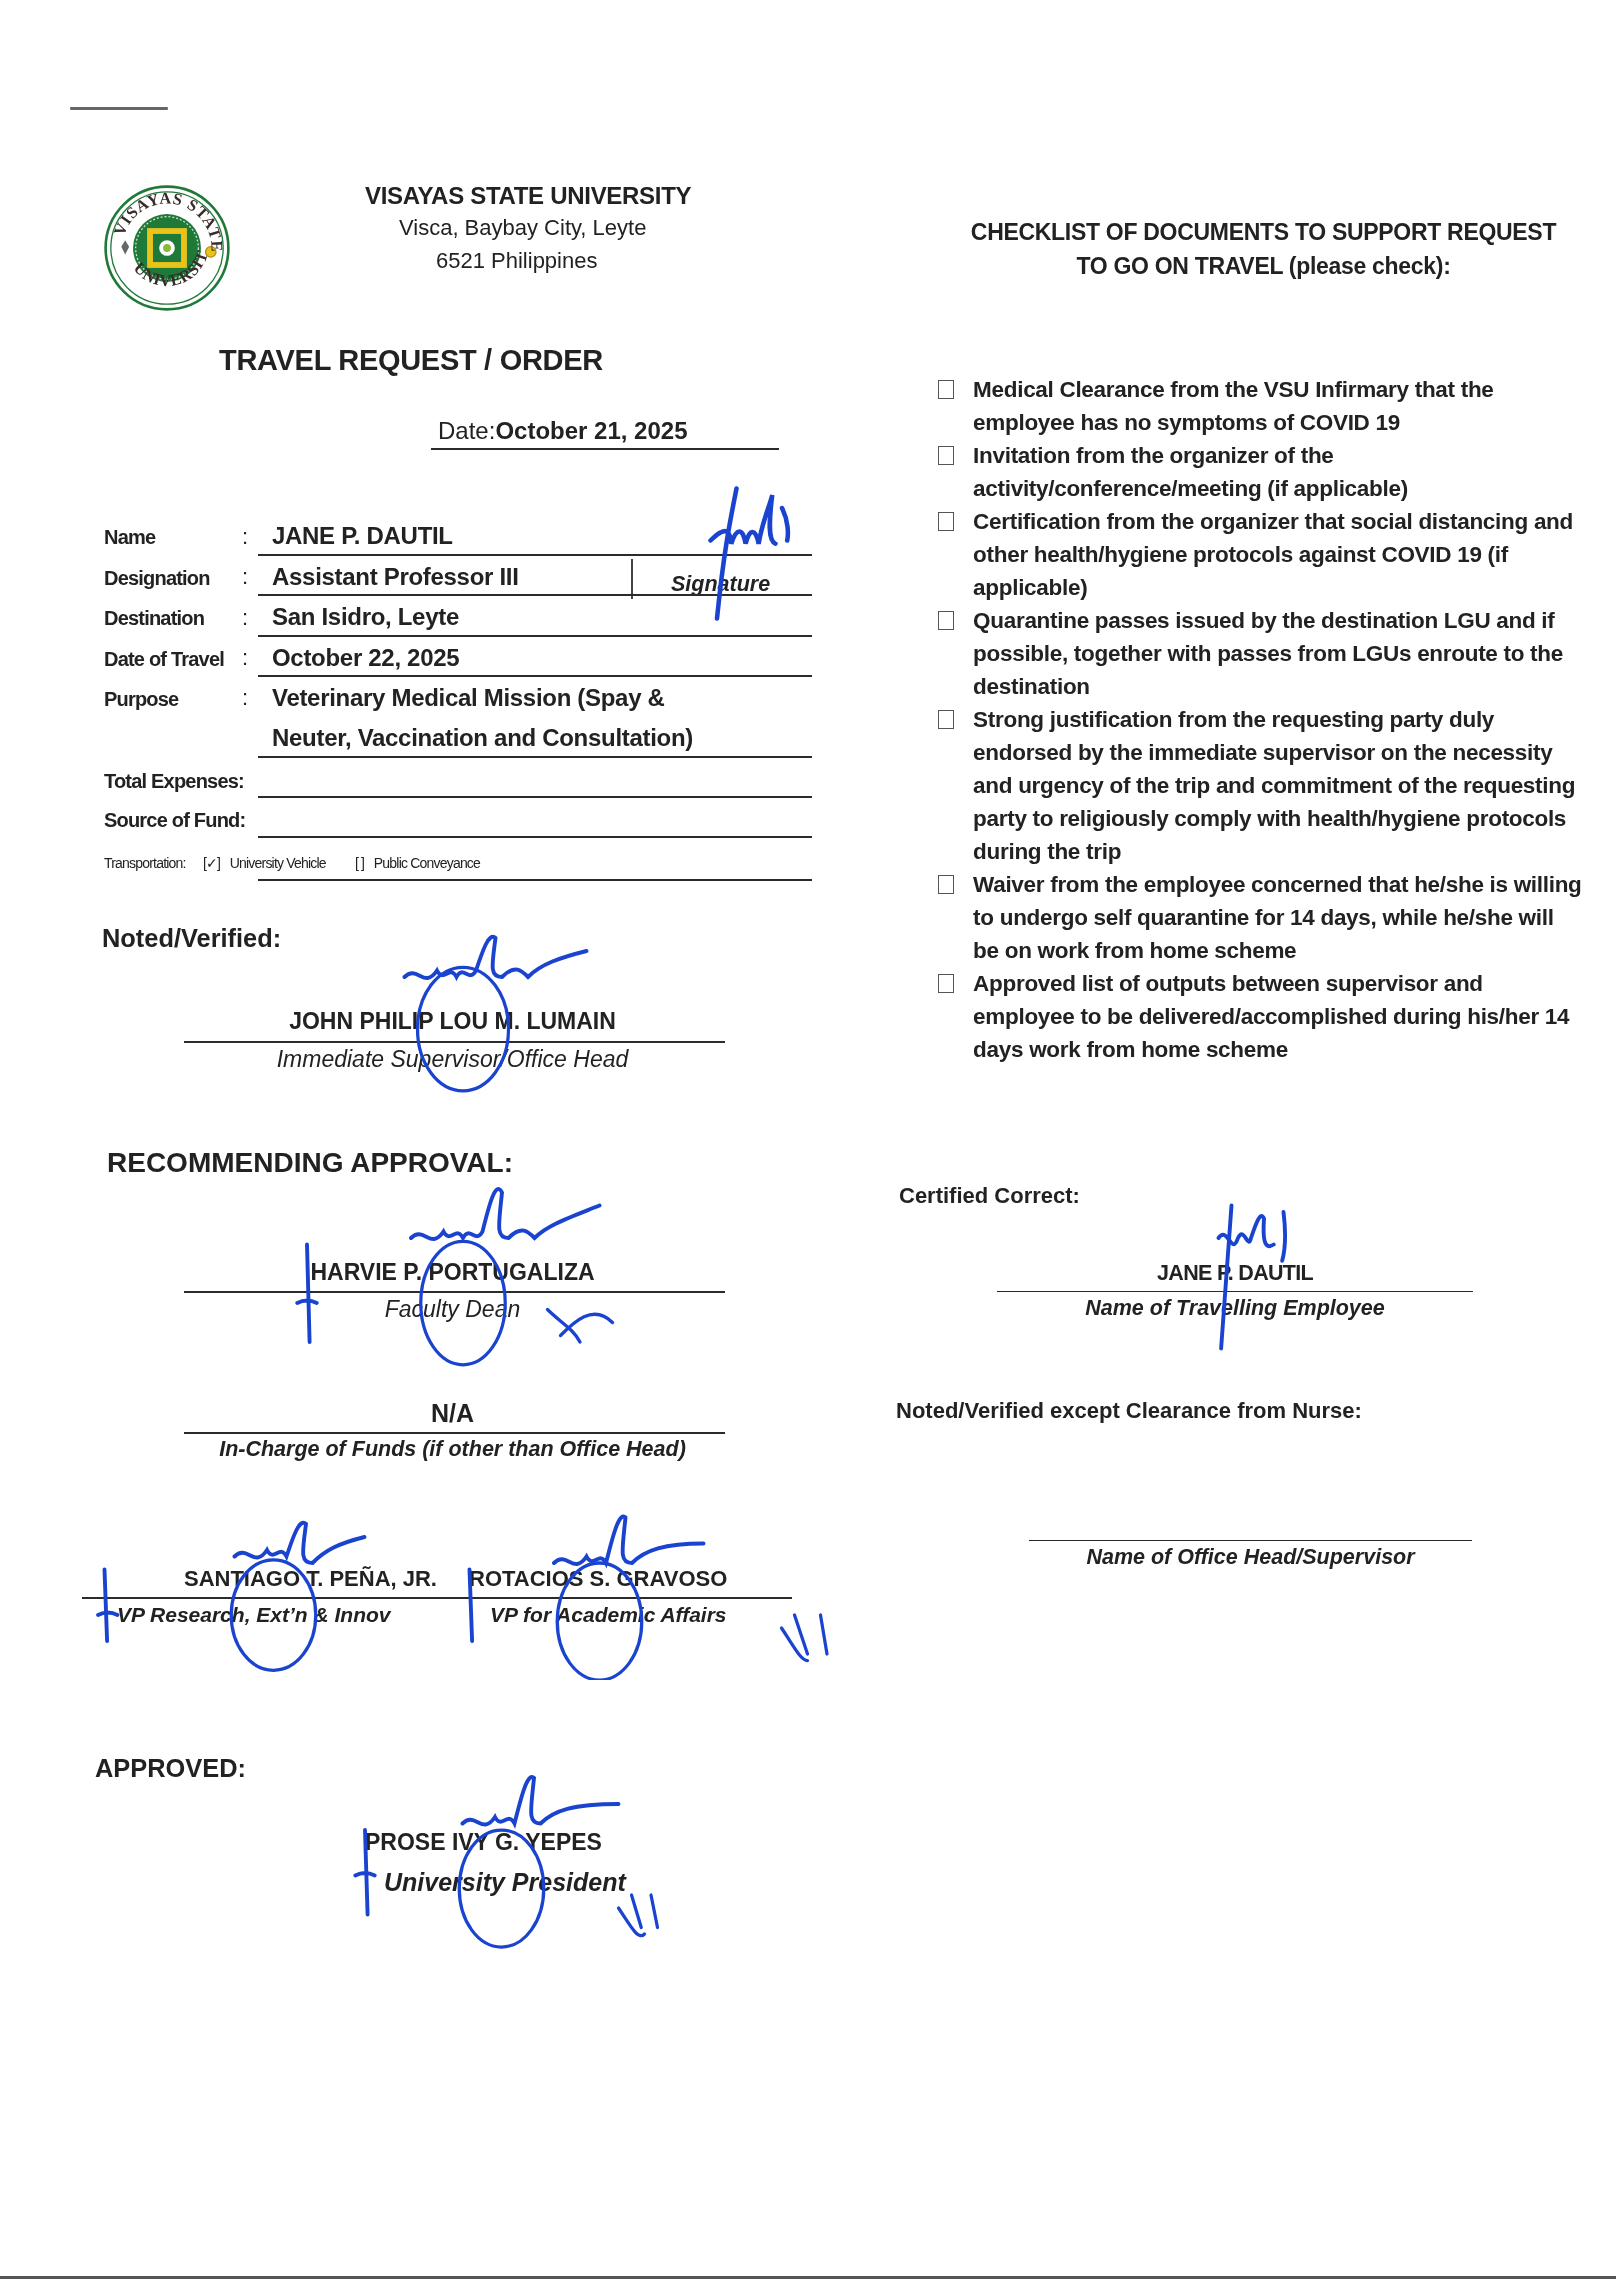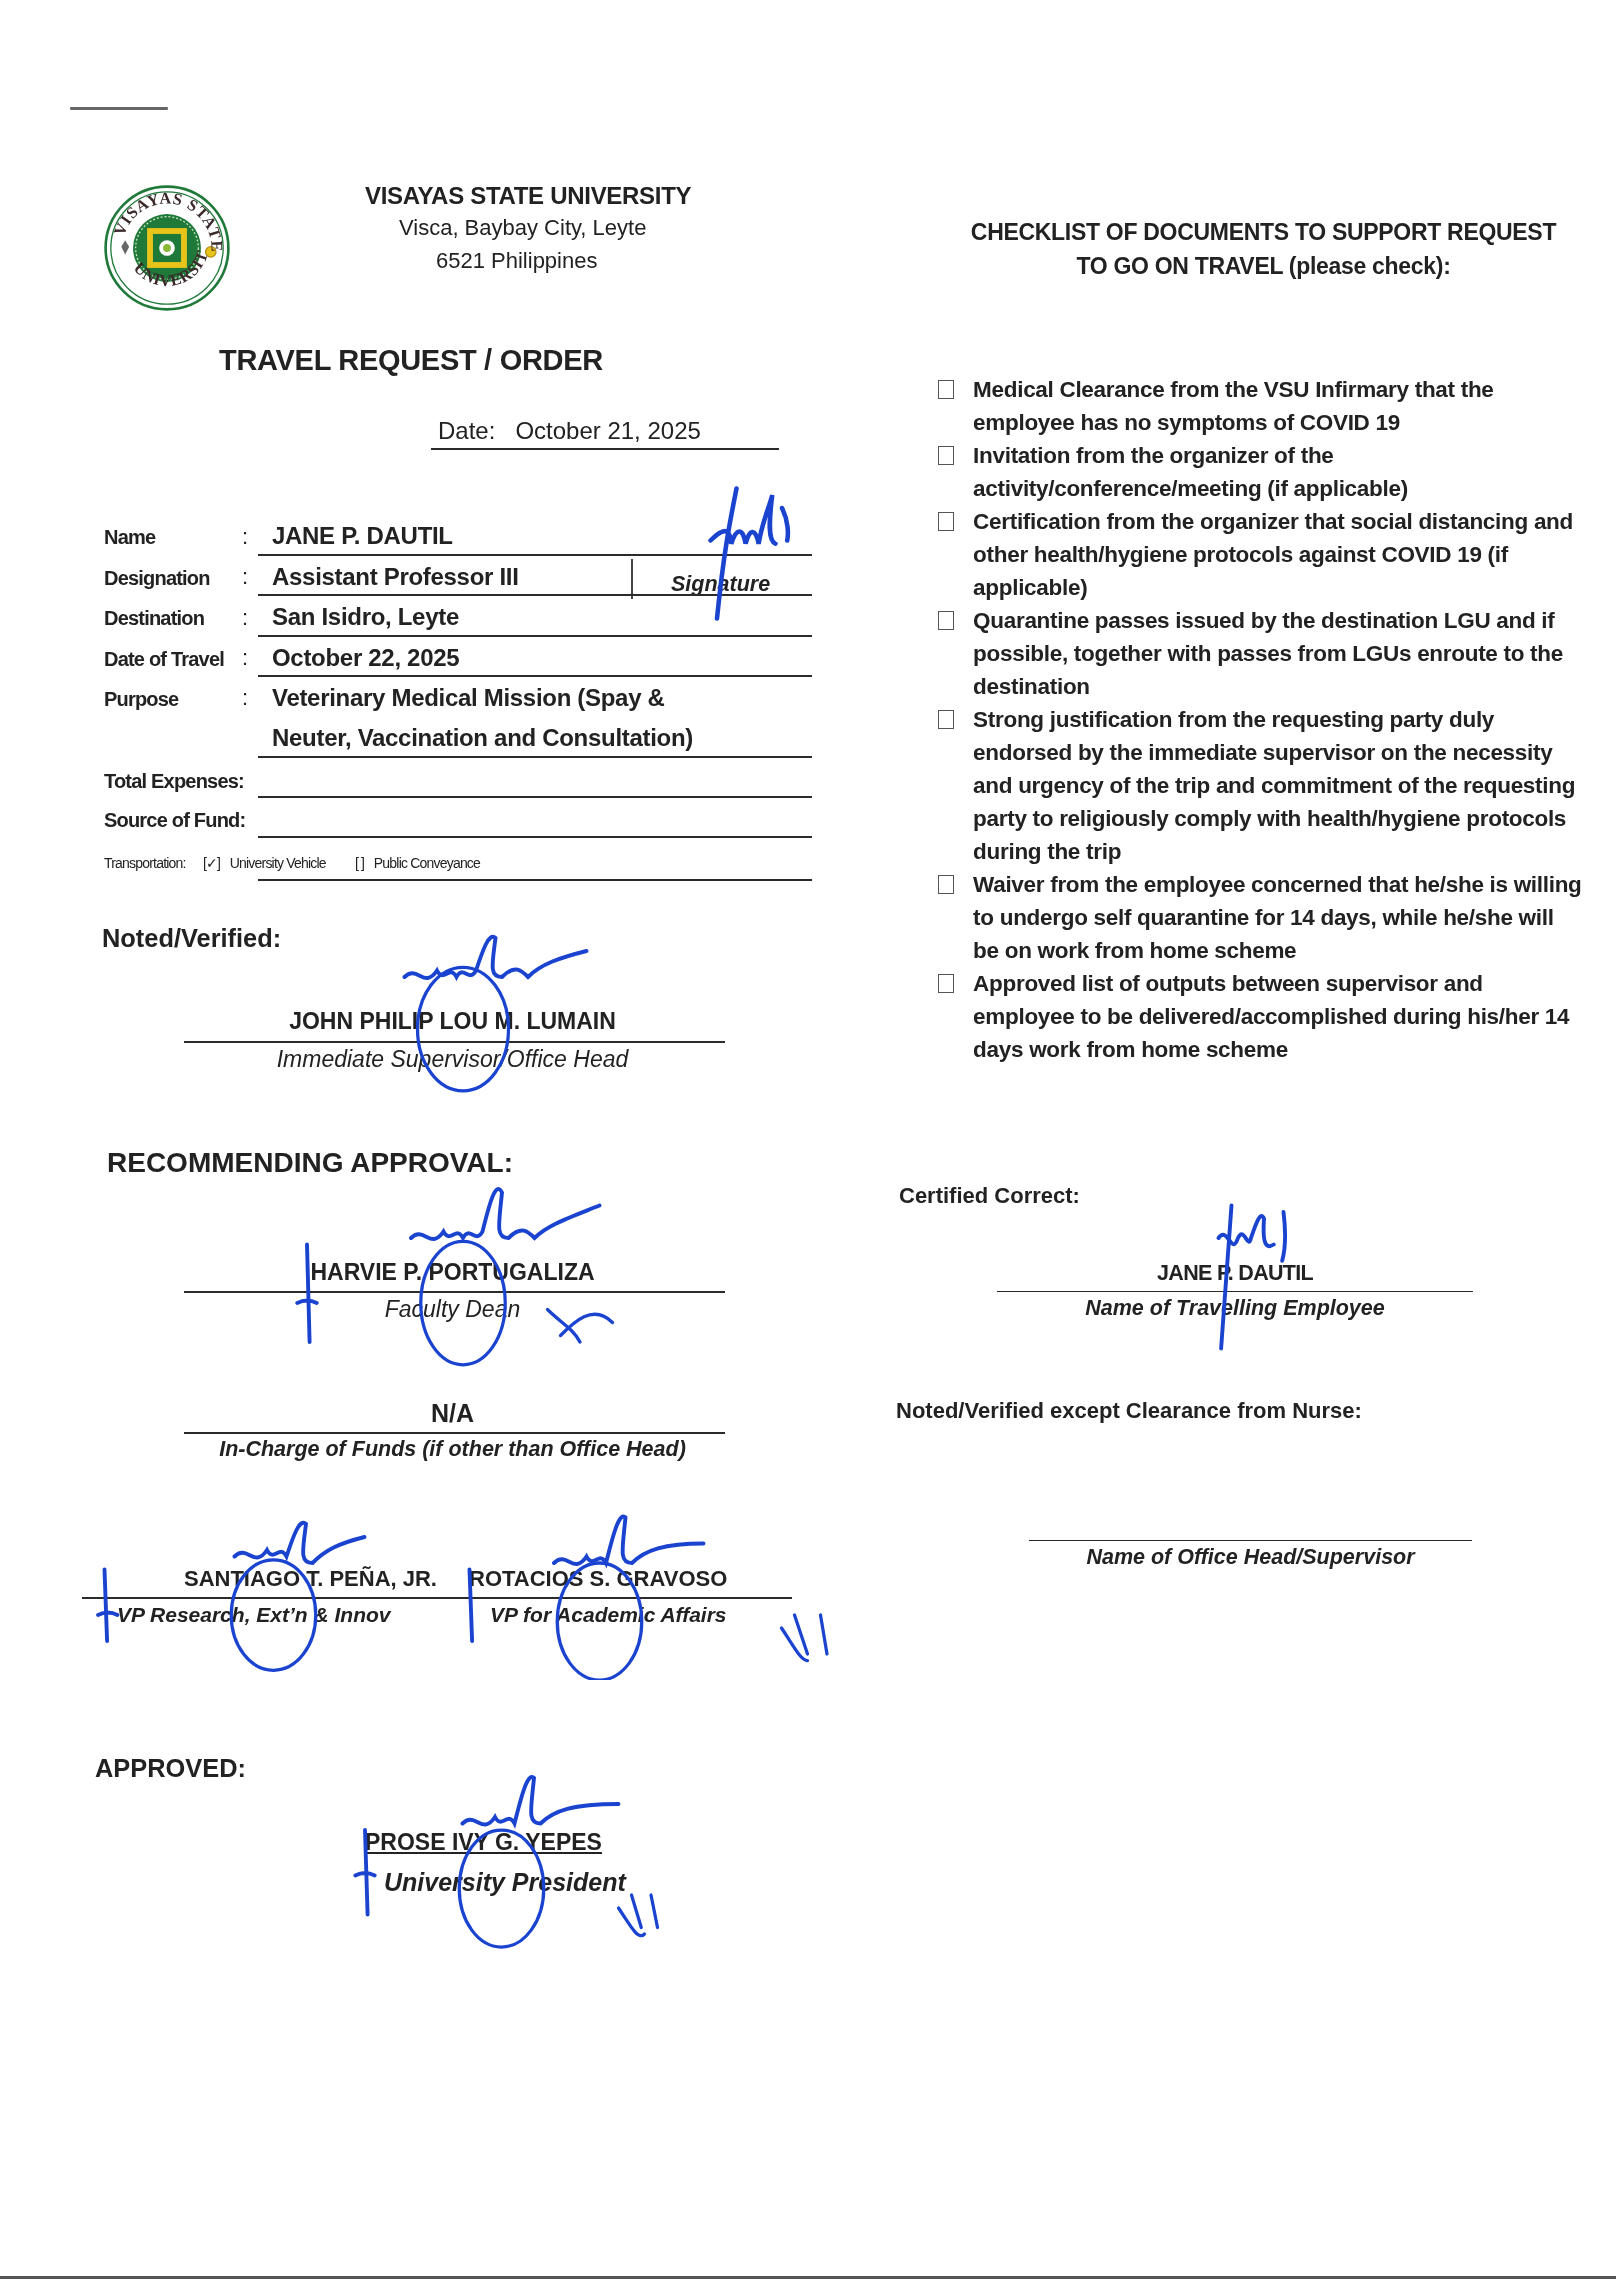--- a/index.html
+++ b/index.html
@@ -10,21 +10,21 @@
   .line { position: absolute; height: 2px; background: #2b2b2b; }
   .ink { position: absolute; pointer-events: none; }
 
   
   .logo { left: 103px; top: 184px; width: 128px; height: 128px; }
   .univ-name { left: 365px; top: 182px; font-size: 24px; font-weight: bold; letter-spacing: -0.3px; }
   .univ-addr1 { left: 399px; top: 215px; font-size: 22px; }
   .univ-addr2 { left: 436px; top: 248px; font-size: 22px; }
   .form-title { left: 219px; top: 344px; font-size: 29px; font-weight: bold; letter-spacing: -0.3px; }
   .date-row { left: 438px; top: 417px; font-size: 24px; }
-  .date-row .dv { font-weight: normal; margin-left: 20px; }
+  .date-row .dv { font-weight: bold; margin-left: 0; }
 
   
   .flabel { position: absolute; left: 104px; font-size: 20px; font-weight: bold; letter-spacing: -0.8px; }
   .fcolon { position: absolute; left: 242px; font-size: 22px; }
   .fval { position: absolute; left: 272px; font-size: 24px; font-weight: bold; letter-spacing: -0.3px; }
   .sig-label { left: 671px; top: 572px; font-size: 21.5px; font-style: italic; font-weight: bold; }
   .vdiv { position: absolute; left: 631px; top: 559px; width: 2px; height: 40px; background: #444; }
   .transport { left: 104px; top: 855px; font-size: 14px; font-weight: normal; letter-spacing: -0.8px; }
   .transport span { margin-right: 6.5px; }
 
@@ -132,21 +132,21 @@
 <div class="line" style="left:184px;top:1432px;width:541px;"></div>
 <div class="sig-role b" style="left:182px;top:1437px;width:541px;font-size:21.5px;">In-Charge of Funds (if other than Office Head)</div>
 
 <div class="sig-name" style="left:98px;top:1566px;width:339px;font-size:22px;text-align:right;">SANTIAGO T. PEÑA, JR.</div>
 <div class="sig-name" style="left:469px;top:1566px;width:339px;font-size:22px;text-align:left;">ROTACIOS S. GRAVOSO</div>
 <div class="line" style="left:82px;top:1597px;width:710px;"></div>
 <div class="sig-role b" style="left:117px;top:1603px;width:339px;font-size:21px;text-align:left;">VP Research, Ext’n &amp; Innov</div>
 <div class="sig-role b" style="left:490px;top:1603px;width:313px;font-size:21px;text-align:left;">VP for Academic Affairs</div>
 
 <div class="sec-head" style="left:95px;top:1754px;">APPROVED:</div>
-<div class="sig-name" style="left:365px;top:1829px;text-align:left;text-decoration:underline;">PROSE IVY G. YEPES</div>
+<div class="sig-name" style="left:365px;top:1829px;text-align:left;">PROSE IVY G. YEPES</div>
 <div class="sig-role b" style="left:362px;top:1868px;text-align:left;font-size:25px;margin-left:22px;">University President</div>
 
 <div class="abs cl-head">
   <div>CHECKLIST OF DOCUMENTS TO SUPPORT REQUEST</div>
   <div>TO GO ON TRAVEL (please check):</div>
 </div>
 
 <ul class="abs cl-list">
   <li class="cl-item">
       <span class="cl-box"></span>

